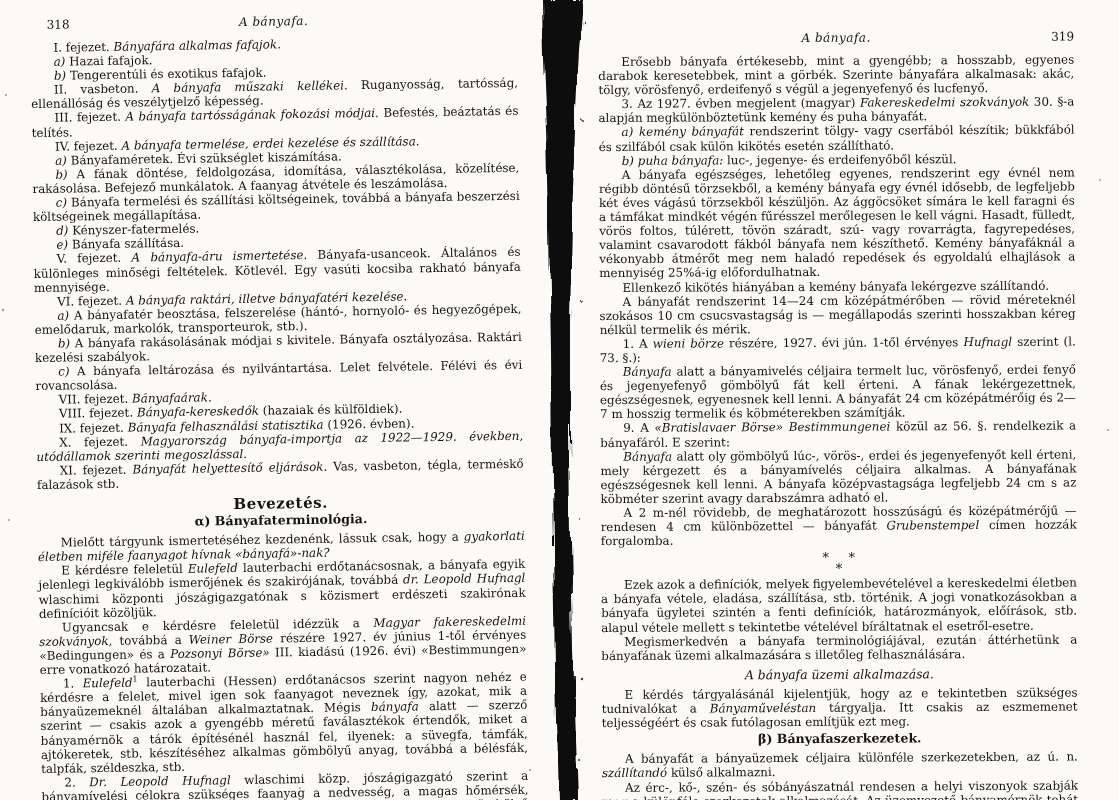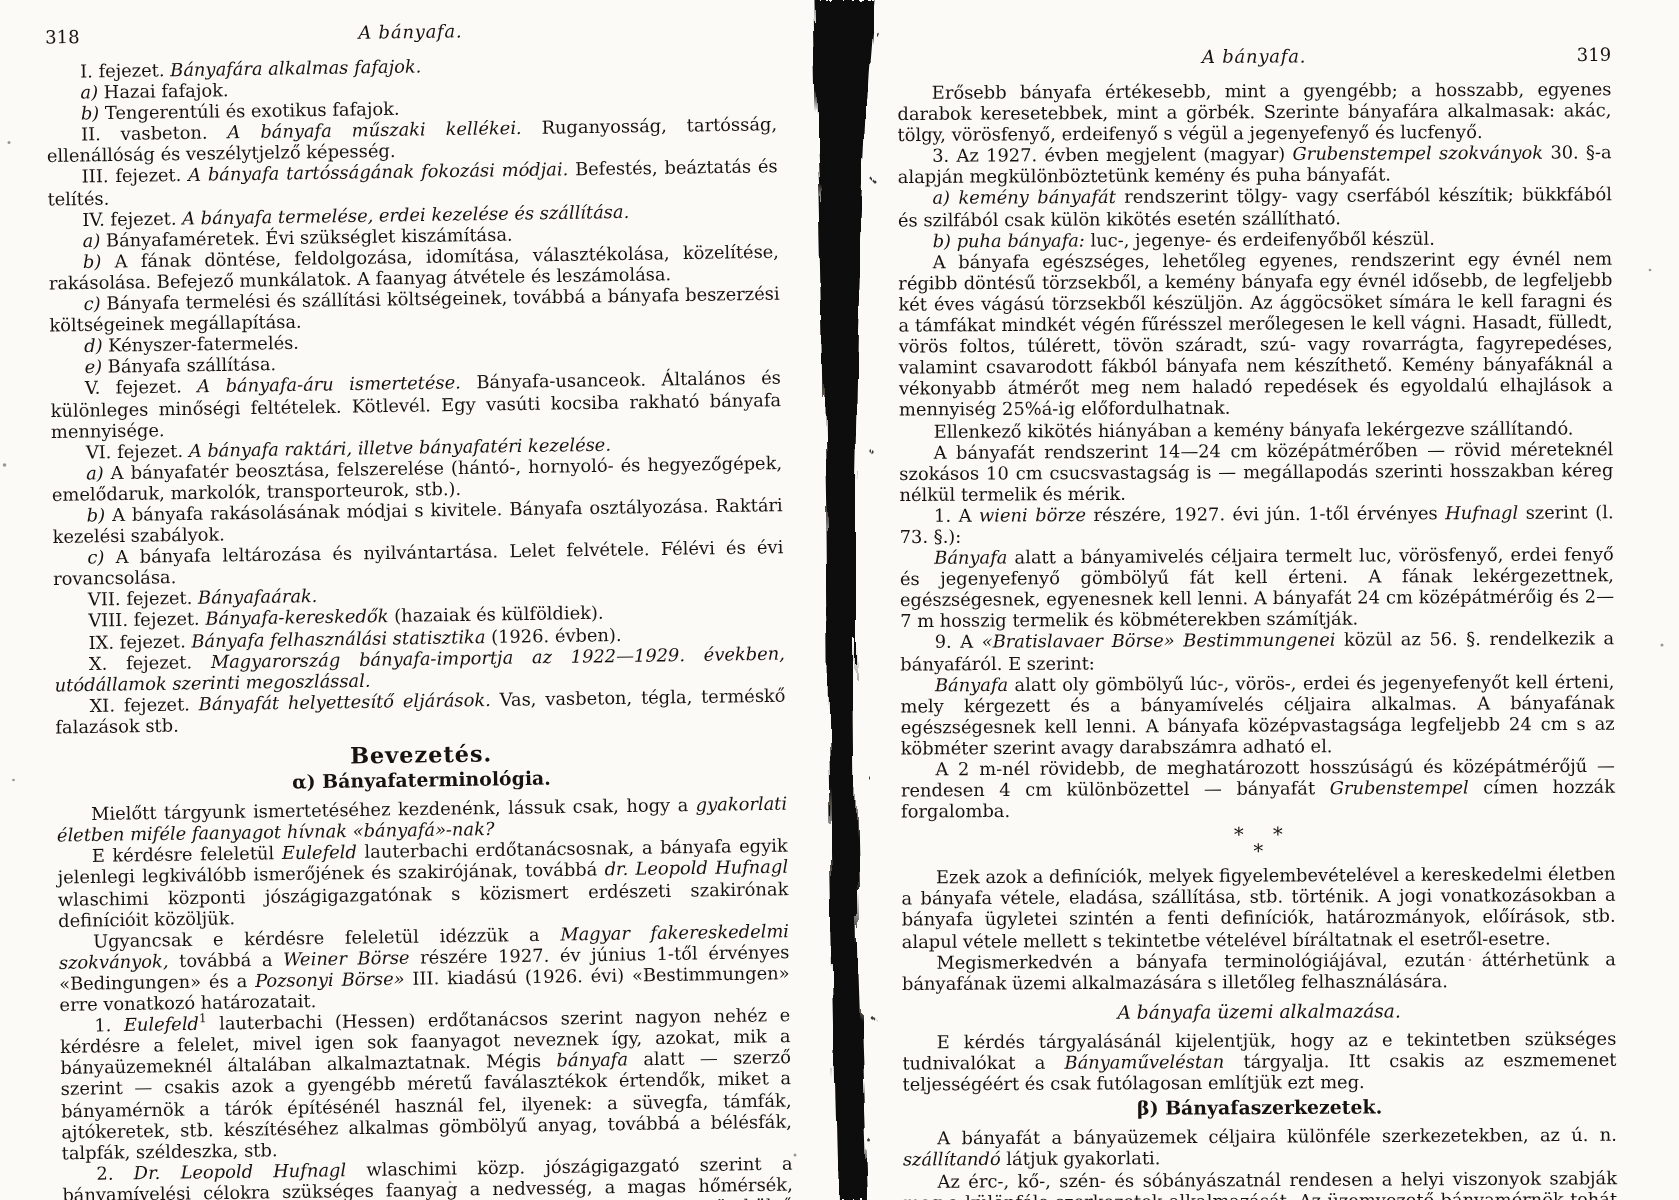--- a/index.html
+++ b/index.html
@@ -7,21 +7,21 @@
     width:1119px;height:800px;position:relative;overflow:hidden;
     background:#fbfaf7;color:#17130f;
     font-family:"DejaVu Serif","Liberation Serif",serif;
   }
   .page{position:absolute;}
   #left-page{left:30px;top:18px;width:487px;transform:rotate(-0.85deg);transform-origin:top left;}
   #right-page{left:598px;top:20px;width:476px;transform:rotate(-0.3deg);transform-origin:top left;}
   .page-header{display:grid;grid-template-columns:56px 1fr 56px;font-size:12px;align-items:baseline;margin-bottom:9px;}
   #right-page .page-header{margin-top:12px;}
   .running-title{text-align:center;font-style:italic;letter-spacing:0.5px;}
-  .pn-l{text-align:left;}
+  .pn-l{text-align:center;}
   .pn-r{text-align:right;}
   .content{font-size:11.9px;line-height:14.1px;}
   .content .b-p{text-align:justify;text-indent:23px;}
   .it{font-style:italic;}
   sup{font-size:8px;line-height:0;}
   .b-h1{text-align:center;font-weight:bold;font-size:15px;margin:8px 0 3px;letter-spacing:0.6px;}
   .b-h2{text-align:center;font-weight:bold;font-size:12.6px;margin:3px 0 5px;}
   .b-hi{text-align:center;font-size:12.4px;margin:6px 0 5px;}
   .b-sep{text-align:center;white-space:pre-line;line-height:11px;font-size:13px;margin:5px 0 3px;}
   #gutter{position:absolute;left:534px;top:0;width:58px;height:800px;pointer-events:none;}
@@ -100,34 +100,34 @@
 </div>
 
 <div class="page" id="right-page">
   <div class="page-header">
     <div class="pn-l"></div>
     <div class="running-title">A bányafa.</div>
     <div class="pn-r">319</div>
   </div>
   <div class="content">
       <div class="b-p"><span>Erősebb bányafa értékesebb, mint a gyengébb; a hosszabb, egyenes darabok keresetebbek, mint a görbék. Szerinte bányafára alkalmasak: akác, tölgy, vörösfenyő, erdeifenyő s végül a jegenyefenyő és lucfenyő.</span></div>
-      <div class="b-p"><span>3. Az 1927. évben megjelent (magyar) </span><span class="it">Grubenstempel szokványok</span><span> 30. §-a alapján megkülönböztetünk kemény és puha bányafát.</span></div>
+      <div class="b-p"><span>3. Az 1927. évben megjelent (magyar) </span><span class="it">Fakereskedelmi szokványok</span><span> 30. §-a alapján megkülönböztetünk kemény és puha bányafát.</span></div>
       <div class="b-p"><span class="it">a) kemény bányafát</span><span> rendszerint tölgy- vagy cserfából készítik; bükkfából és szilfából csak külön kikötés esetén szállítható.</span></div>
       <div class="b-p"><span class="it">b) puha bányafa:</span><span> luc-, jegenye- és erdeifenyőből készül.</span></div>
       <div class="b-p"><span>A bányafa egészséges, lehetőleg egyenes, rendszerint egy évnél nem régibb döntésű törzsekből, a kemény bányafa egy évnél idősebb, de legfeljebb két éves vágású törzsekből készüljön. Az ággöcsöket símára le kell faragni és a támfákat mindkét végén fűrésszel merőlegesen le kell vágni. Hasadt, fülledt, vörös foltos, túlérett, tövön száradt, szú- vagy rovarrágta, fagyrepedéses, valamint csavarodott fákból bányafa nem készíthető. Kemény bányafáknál a vékonyabb átmérőt meg nem haladó repedések és egyoldalú elhajlások a mennyiség 25%á-ig előfordulhatnak.</span></div>
       <div class="b-p"><span>Ellenkező kikötés hiányában a kemény bányafa lekérgezve szállítandó.</span></div>
       <div class="b-p"><span>A bányafát rendszerint 14—24 cm középátmérőben — rövid méreteknél szokásos 10 cm csucsvastagság is — megállapodás szerinti hosszakban kéreg nélkül termelik és mérik.</span></div>
       <div class="b-p"><span>1. A </span><span class="it">wieni börze</span><span> részére, 1927. évi jún. 1-től érvényes </span><span class="it">Hufnagl</span><span> szerint (l. 73. §.):</span></div>
       <div class="b-p"><span class="it">Bányafa</span><span> alatt a bányamivelés céljaira termelt luc, vörösfenyő, erdei fenyő és jegenyefenyő gömbölyű fát kell érteni. A fának lekérgezettnek, egészségesnek, egyenesnek kell lenni. A bányafát 24 cm középátmérőig és 2—7 m hosszig termelik és köbméterekben számítják.</span></div>
       <div class="b-p"><span>9. A </span><span class="it">«Bratislavaer Börse» Bestimmungenei</span><span> közül az 56. §. rendelkezik a bányafáról. E szerint:</span></div>
       <div class="b-p"><span class="it">Bányafa</span><span> alatt oly gömbölyű lúc-, vörös-, erdei és jegenyefenyőt kell érteni, mely kérgezett és a bányamívelés céljaira alkalmas. A bányafának egészségesnek kell lenni. A bányafa középvastagsága legfeljebb 24 cm s az köbméter szerint avagy darabszámra adható el.</span></div>
       <div class="b-p"><span>A 2 m-nél rövidebb, de meghatározott hosszúságú és középátmérőjű — rendesen 4 cm különbözettel — bányafát </span><span class="it">Grubenstempel</span><span> címen hozzák forgalomba.</span></div>
       <div class="b-sep"><span>*   *
 *</span></div>
       <div class="b-p"><span>Ezek azok a definíciók, melyek figyelembevételével a kereskedelmi életben a bányafa vétele, eladása, szállítása, stb. történik. A jogi vonatkozásokban a bányafa ügyletei szintén a fenti definíciók, határozmányok, előírások, stb. alapul vétele mellett s tekintetbe vételével bíráltatnak el esetről-esetre.</span></div>
       <div class="b-p"><span>Megismerkedvén a bányafa terminológiájával, ezután áttérhetünk a bányafának üzemi alkalmazására s illetőleg felhasználására.</span></div>
       <div class="b-hi"><span class="it">A bányafa üzemi alkalmazása.</span></div>
       <div class="b-p"><span>E kérdés tárgyalásánál kijelentjük, hogy az e tekintetben szükséges tudnivalókat a </span><span class="it">Bányaműveléstan</span><span> tárgyalja. Itt csakis az eszmemenet teljességéért és csak futólagosan említjük ezt meg.</span></div>
       <div class="b-h2"><span>β) Bányafaszerkezetek.</span></div>
-      <div class="b-p"><span>A bányafát a bányaüzemek céljaira különféle szerkezetekben, az ú. n. </span><span class="it">szállítandó</span><span> látjuk gyakorlati.</span></div>
+      <div class="b-p"><span>A bányafát a bányaüzemek céljaira különféle szerkezetekben, az ú. n. </span><span class="it">szállítandó</span><span> külső alkalmazni.</span></div>
       <div class="b-p"><span>Az érc-, kő-, szén- és sóbányászatnál rendesen a helyi viszonyok szabják meg a különféle szerkezetek alkalmazását. Az üzemvezető bányamérnök tehát mindig a helyi viszonyok gondos mérlegelése alapján fogja a célnak legmegfelelőbb ácsolatot alkalmazni.</span></div>
     </div>
 </div>
 
 </body></html>

